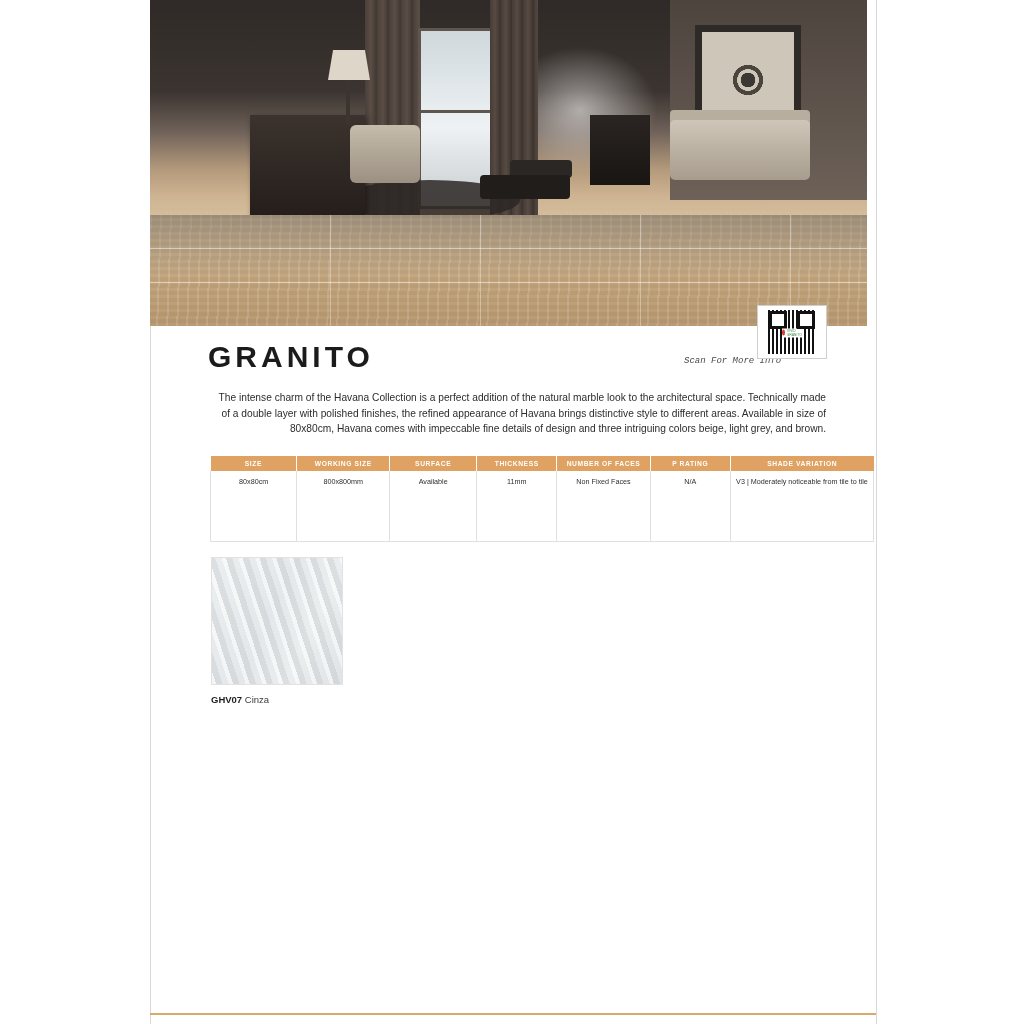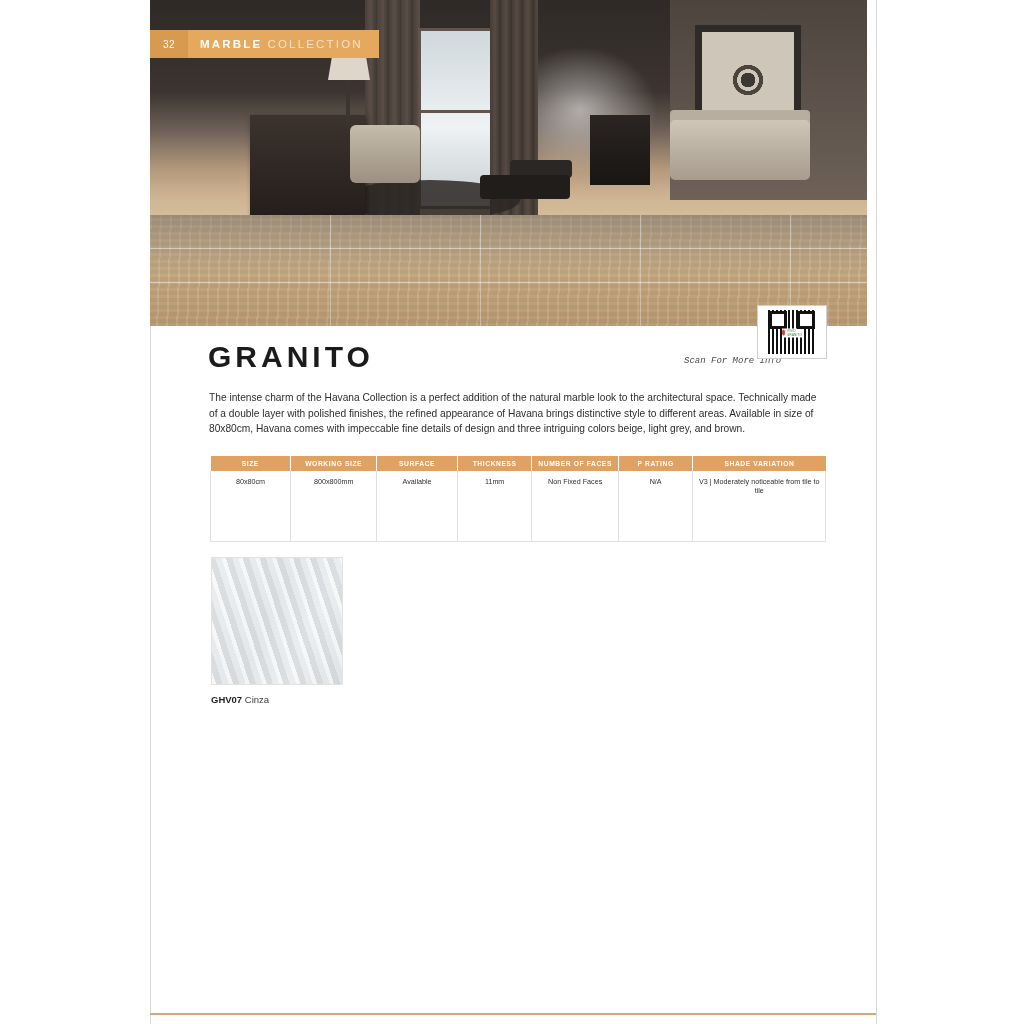--- a/index.html
+++ b/index.html
@@ -295,29 +295,29 @@
 
   
   .body-copy {
     position: absolute;
     left: 209px;
     top: 390px;
     width: 617px;
     font-size: 10.2px;
     line-height: 15.5px;
     color: #2c2c2c;
-    text-align: left;
+    text-align: right;
   }
 
   
   .spec-table {
     position: absolute;
     left: 210px;
     top: 456px;
-    width: 616px;
+    width: 664px;
     border-collapse: collapse;
     table-layout: fixed;
   }
   .spec-table th {
     background: #dfa262;
     color: #ffffff;
     font-size: 6.7px;
     font-weight: 600;
     letter-spacing: 0.6px;
     padding: 4px 2px;
@@ -408,27 +408,20 @@
     <div class="hero-el floor-gloss"></div>
     <div class="hero-el floor-reflect"></div>
     <div class="floor-grout-h" style="top:248px;"></div>
     <div class="floor-grout-h" style="top:282px;"></div>
     <div class="floor-grout-v" style="left:180px;"></div>
     <div class="floor-grout-v" style="left:330px;"></div>
     <div class="floor-grout-v" style="left:490px;"></div>
     <div class="floor-grout-v" style="left:640px;"></div>
   </div>
 
-  <div class="pagetag">
-    <div class="pagetag-num">32</div>
-    <div class="pagetag-label">
-      <b>MARBLE</b>
-      <span>COLLECTION</span>
-    </div>
-  </div>
 
   <div class="title">GRANITO</div>
 
   <div class="qr-caption">Scan For More Info</div>
   <div class="qr-wrap">
     <div class="qr">
       <div class="qr-center">
         <span class="qr-dot"></span>
         <span class="qr-txt">VIVID GRANITO</span>
       </div>

